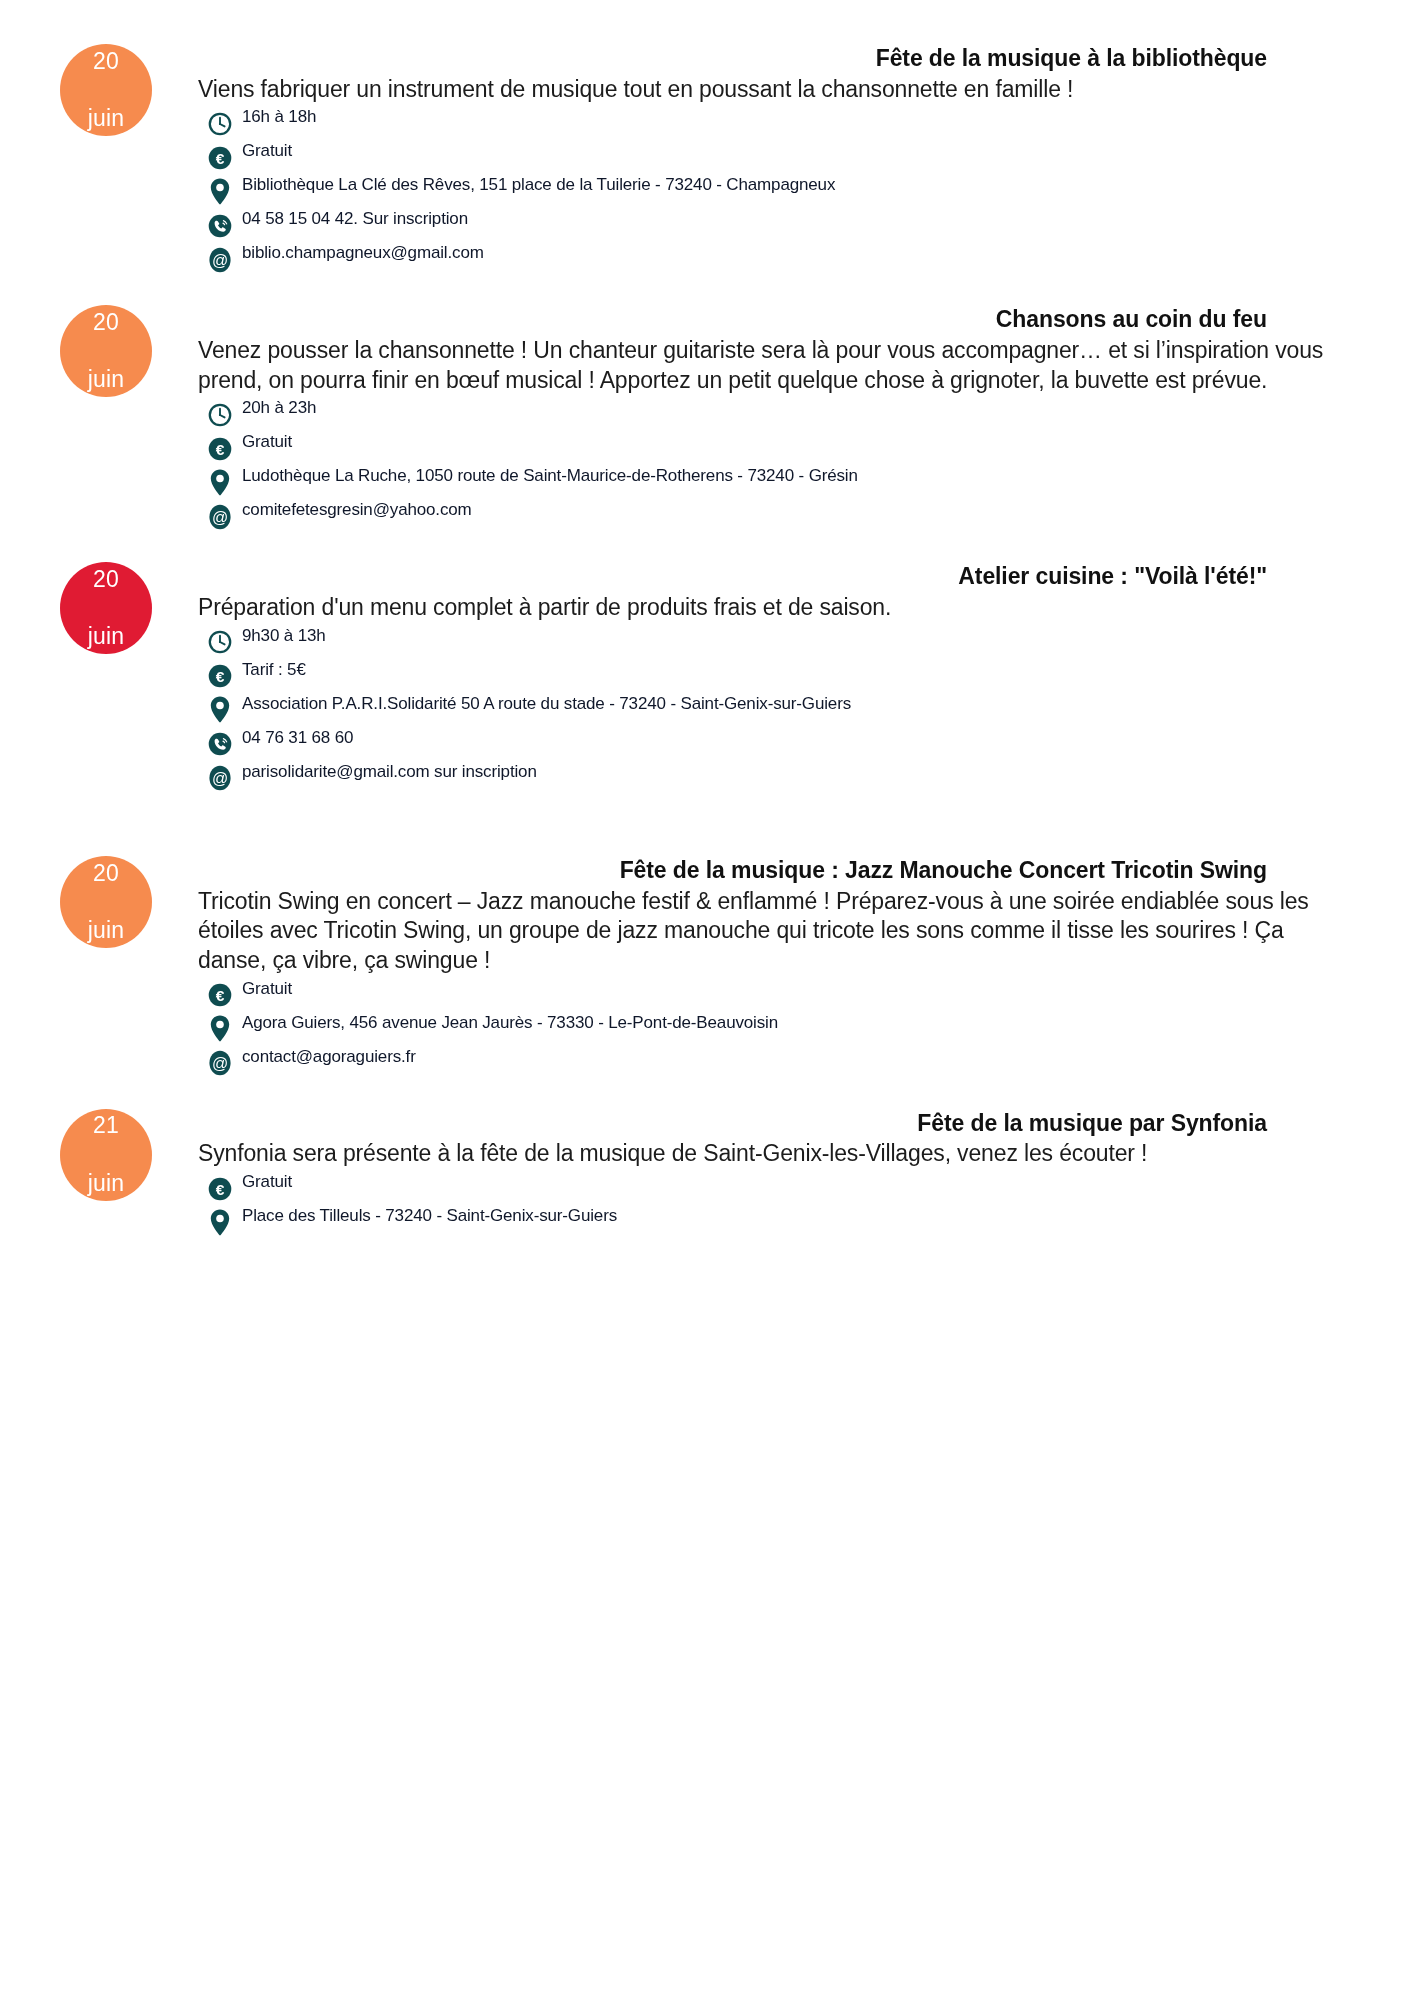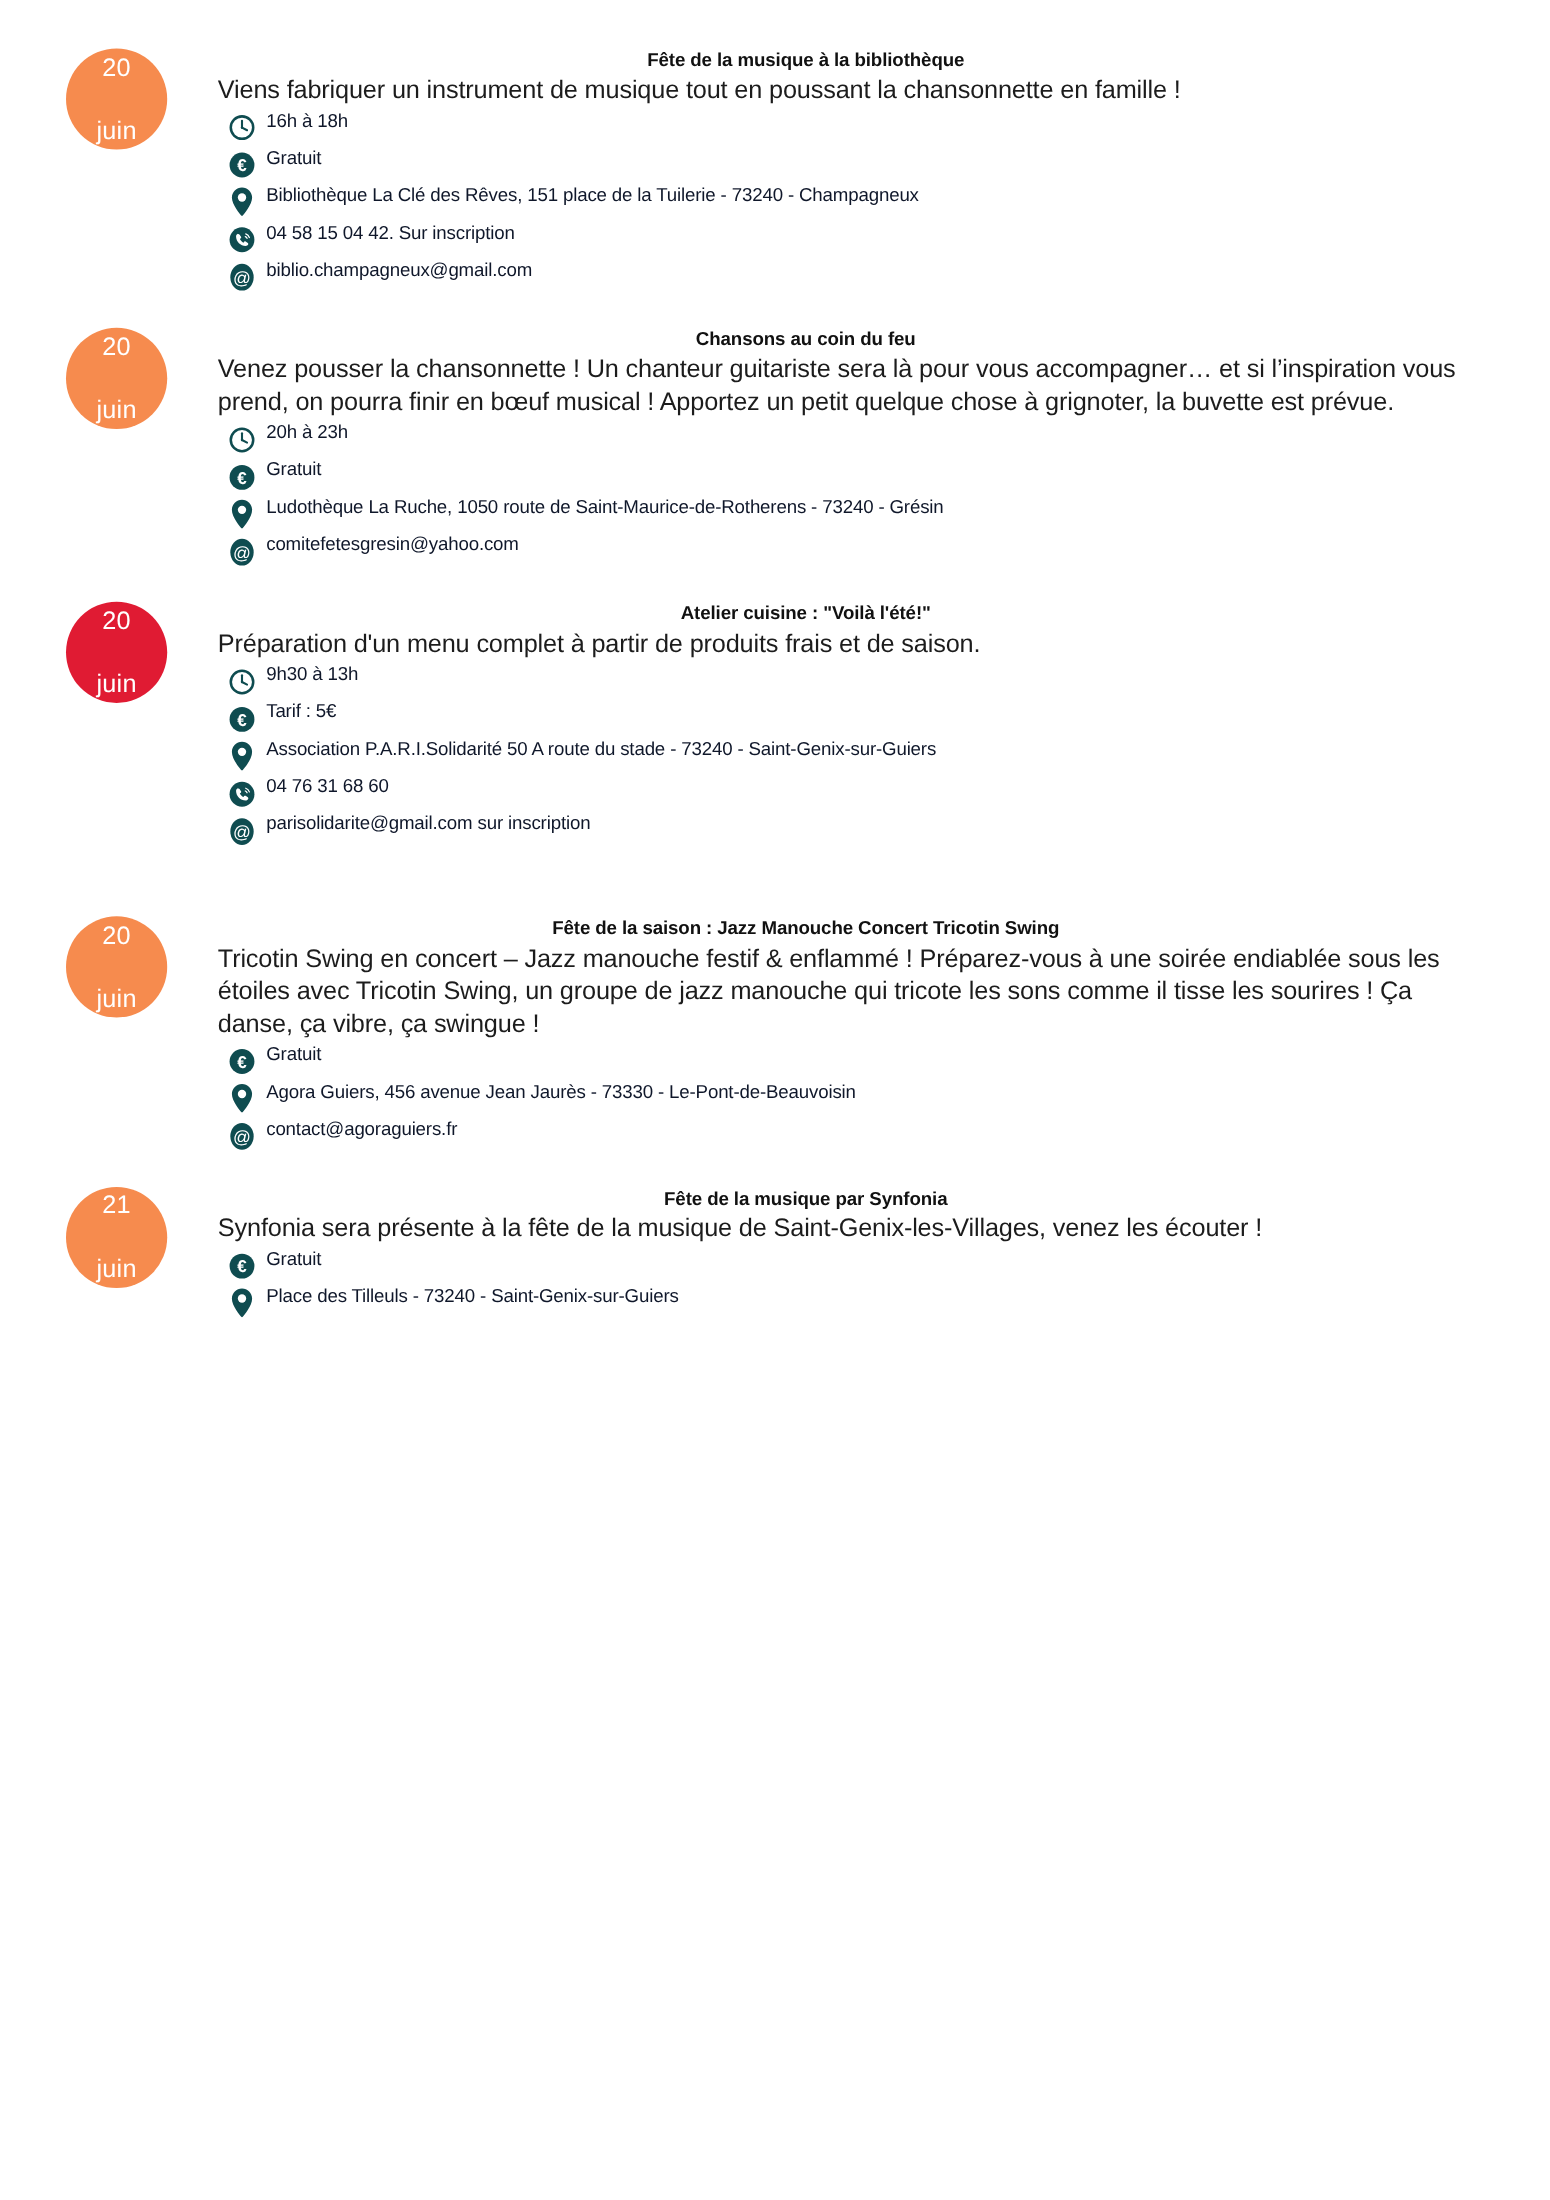--- a/index.html
+++ b/index.html
@@ -51,22 +51,22 @@
     letter-spacing: .2px;
   }
   .date-badge .month {
     font-size: 23px;
     letter-spacing: .2px;
     margin-top: 32px;
   }
 
   
   .event-title {
-    text-align: center;
-    font-size: 17px;
+    text-align: right;
+    font-size: 23px;
     font-weight: 700;
     color: #111111;
     letter-spacing: -.1px;
     padding-right: 90px;
     line-height: 1.25;
     margin-bottom: 2px;
   }
 
   
   .event-desc {
@@ -288,21 +288,21 @@
             <span class="detail-text">parisolidarite@gmail.com sur inscription</span>
           </div>
         </div>
       </div>
     </div>
     <div class="event">
       <div class="date-badge" style="background: rgb(246, 139, 78);">
         <span class="day">20</span>
         <span class="month">juin</span>
       </div>
-      <div class="event-title">Fête de la saison : Jazz Manouche Concert Tricotin Swing</div>
+      <div class="event-title">Fête de la musique : Jazz Manouche Concert Tricotin Swing</div>
       <div class="event-desc">Tricotin Swing en concert – Jazz manouche festif &amp; enflammé ! Préparez-vous à une soirée endiablée sous les étoiles avec Tricotin Swing, un groupe de jazz manouche qui tricote les sons comme il tisse les sourires ! Ça danse, ça vibre, ça swingue !</div>
       <div class="details">
         <div class="details-inner">
           <div class="detail-row">
             <span class="detail-icon">
               <svg width="26" height="26" viewBox="0 0 26 26">
                 <circle cx="13" cy="13" r="11.3" fill="#0F4C50"></circle>
                 <text x="13" y="18.6" font-family="Liberation Sans, sans-serif" font-size="15.5" font-weight="700" fill="#ffffff" text-anchor="middle">€</text>
               </svg>
             </span>

